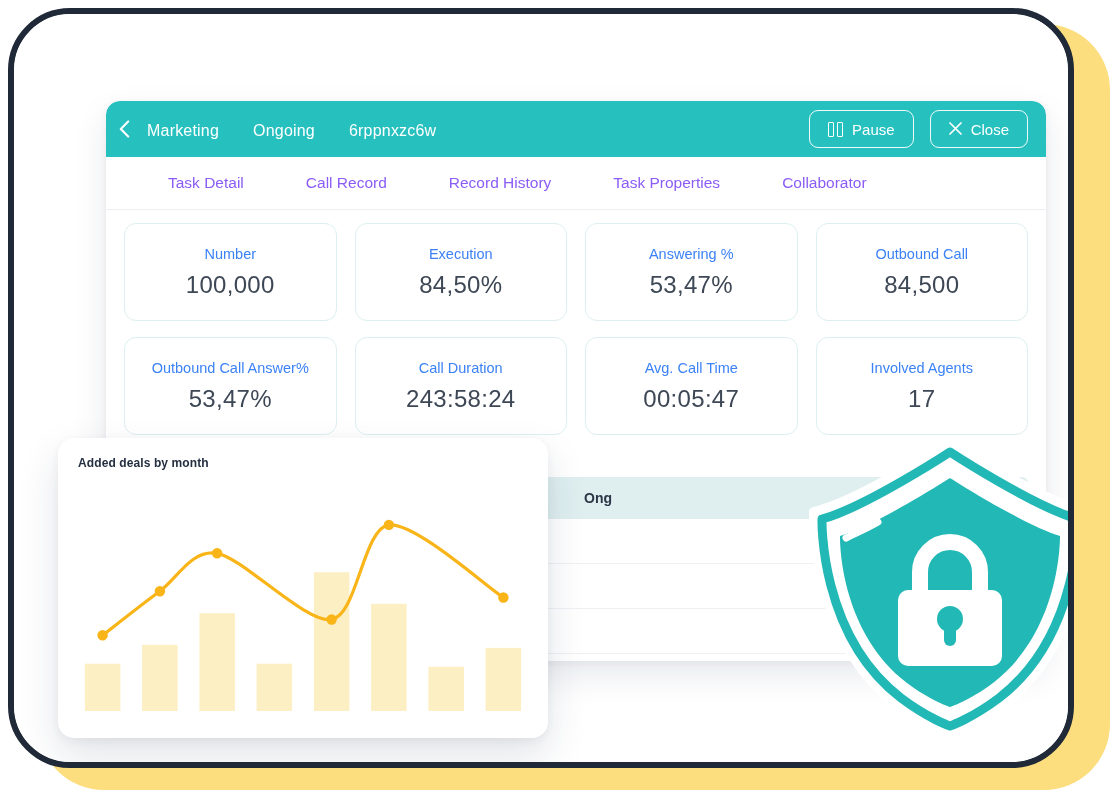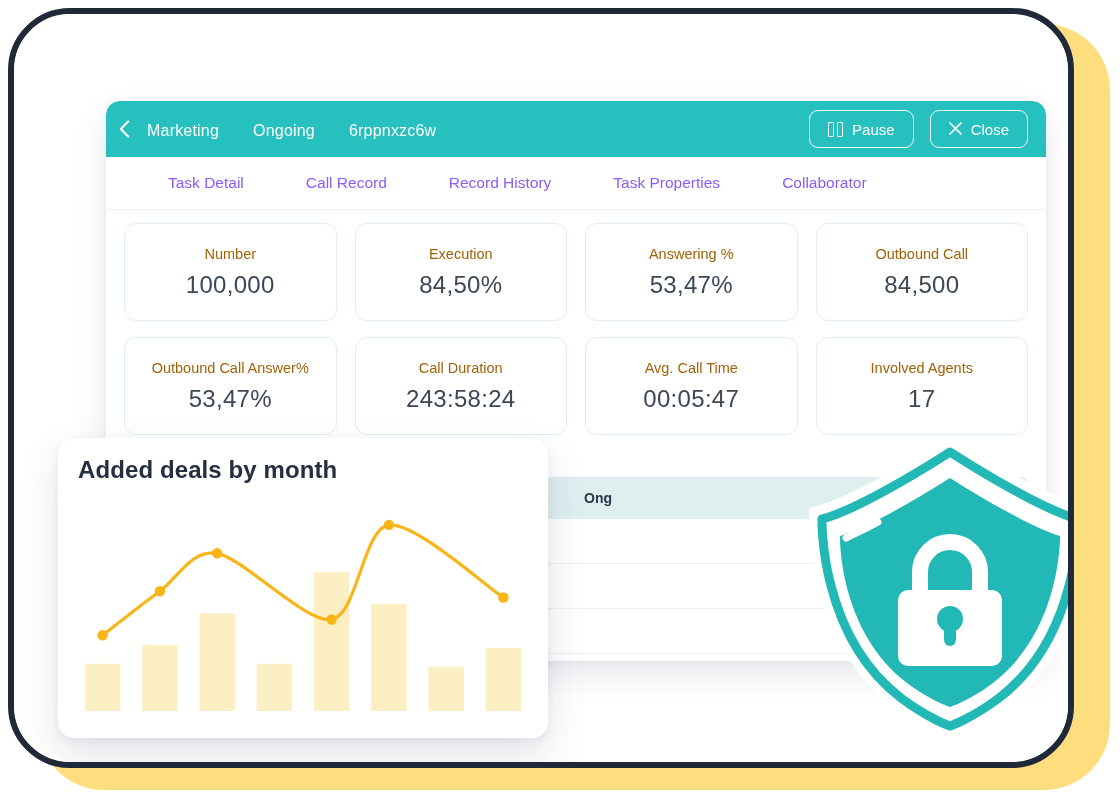--- a/index.html
+++ b/index.html
@@ -71,21 +71,21 @@
     content:"";position:absolute;left:0;right:0;bottom:-1.5px;height:3px;background:#26C0BE;border-radius:2px;
   }
 
   
   .stats{position:absolute;left:0;top:108px;width:100%;padding:14px 18px 0 18px;box-sizing:border-box;}
   .stat-row{display:flex;gap:18px;margin-bottom:16px;}
   .stat-card{
     flex:1;height:96px;border:1px solid #DDEFF0;border-radius:12px;background:#fff;
     display:flex;flex-direction:column;align-items:center;justify-content:center;gap:9px;
   }
-  .stat-label{font-size:14.5px;color:#a16207;}
+  .stat-label{font-size:14.5px;color:#3b82f6;}
   .stat-value{font-size:24px;color:#3D4755;letter-spacing:.3px;}
 
   
   .tbl{position:absolute;left:18px;right:18px;top:376px;}
   .tbl-head{
     display:flex;background:#DFEFF0;height:42px;align-items:center;
     border-top-left-radius:6px;border-top-right-radius:6px;
   }
   .tbl-head .th{font-size:14px;font-weight:700;color:#2B3647;}
   .tbl-row{display:flex;height:44px;align-items:center;border-bottom:1px solid #EEF1F4;}
@@ -96,21 +96,21 @@
   .c4{width:120px;}
 
   
   .chart-card{
     position:absolute;left:44px;top:424px;width:490px;height:300px;
     background:#ffffff;border-radius:16px;
     box-shadow:0 18px 40px rgba(28,44,74,.13), 0 3px 10px rgba(28,44,74,.06);
     overflow:hidden;
   }
   .chart-title{
-    position:absolute;left:20px;top:18px;font-size:24px;font-weight:700;color:#242F41;letter-spacing:.1px;
+    position:absolute;left:20px;top:18px;font-size:12px;font-weight:700;color:#242F41;letter-spacing:.1px;
   }
   .chart-area{position:absolute;left:0;top:58px;width:490px;height:230px;}
   .chart-svg{display:block;width:490px;height:230px;}
 
   
   .shield{position:absolute;left:788px;top:424px;width:296px;height:300px;}
   .shield svg{display:block;}
 </style>
 </head>
 <body>

